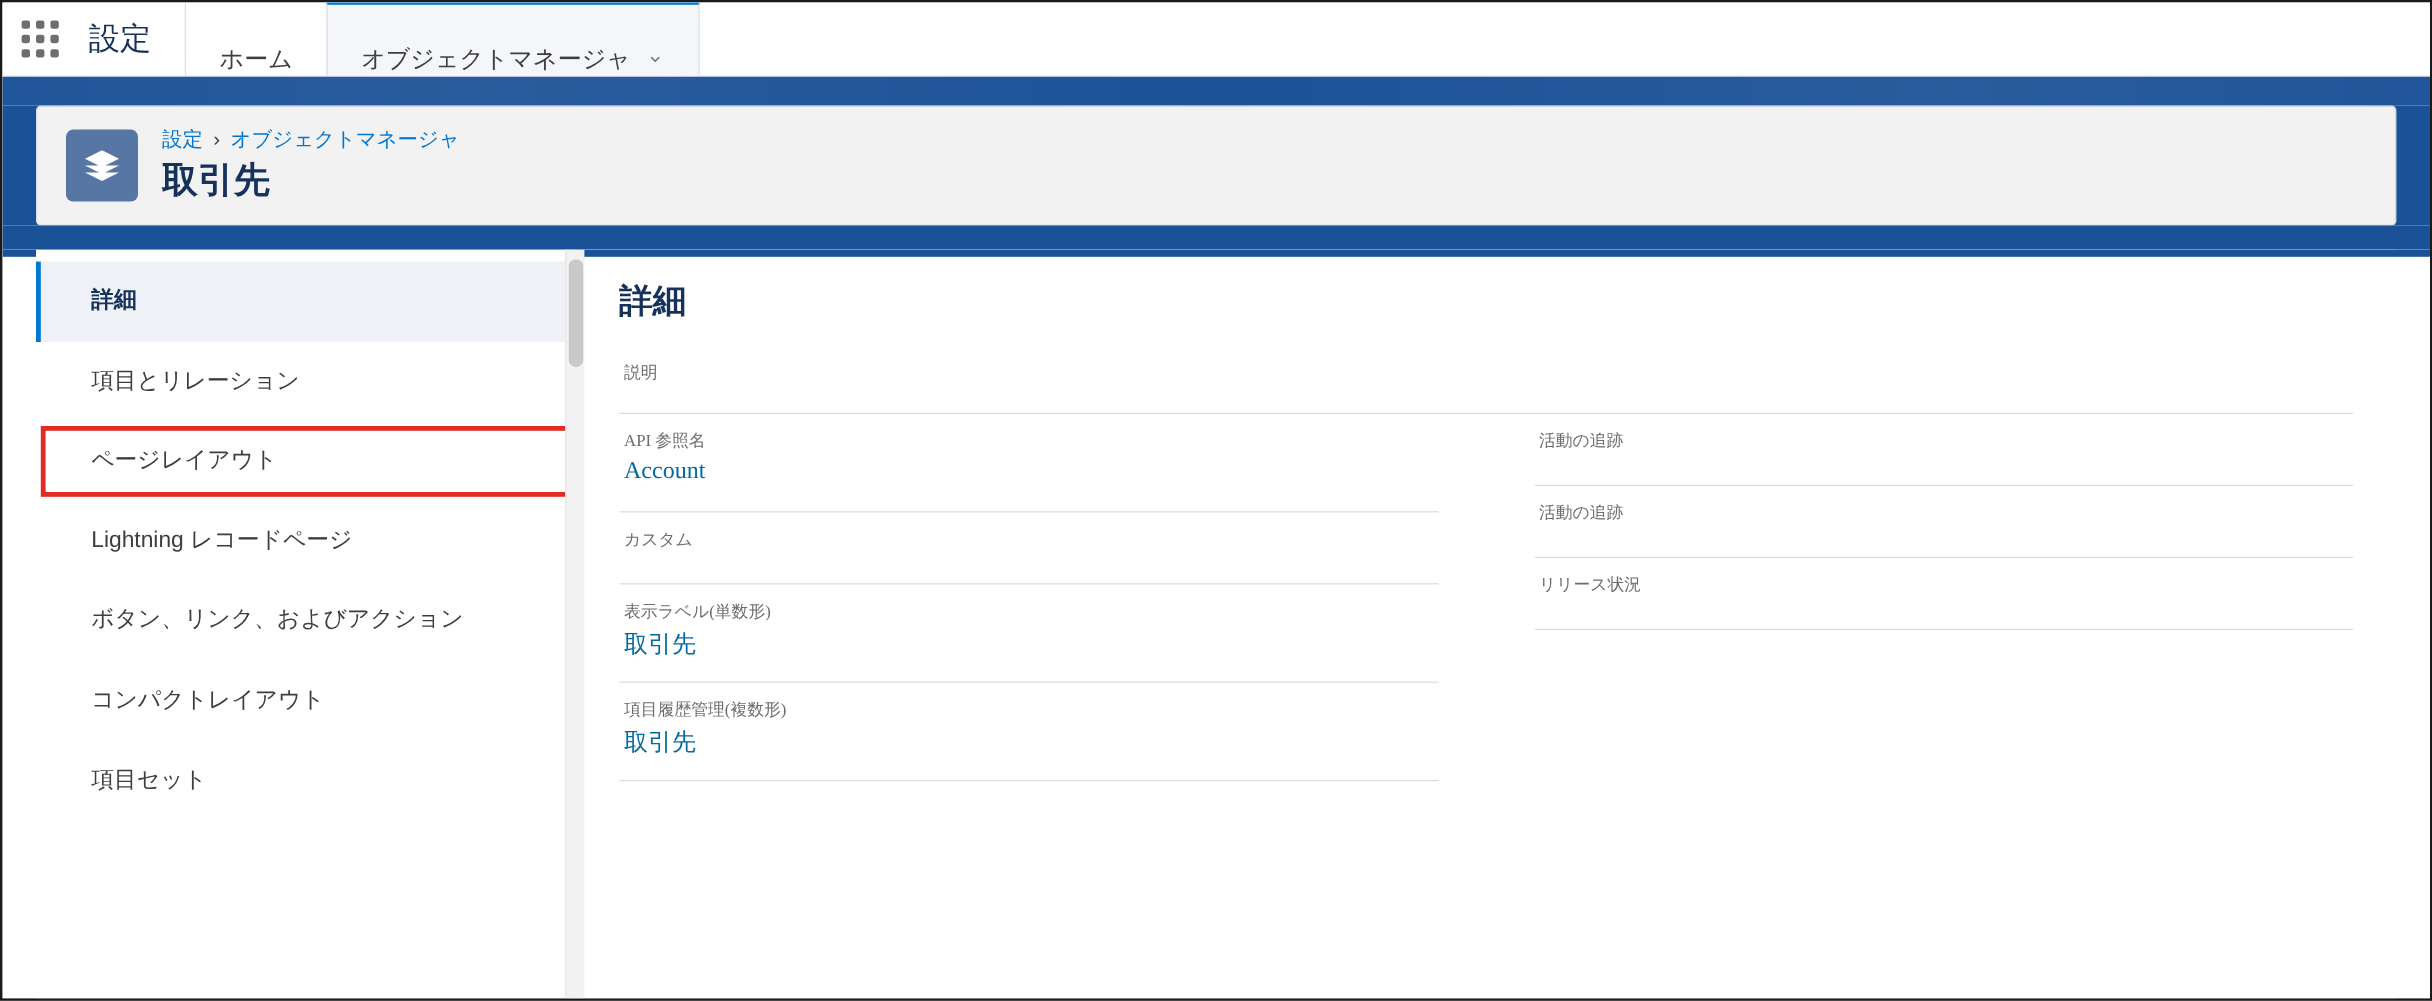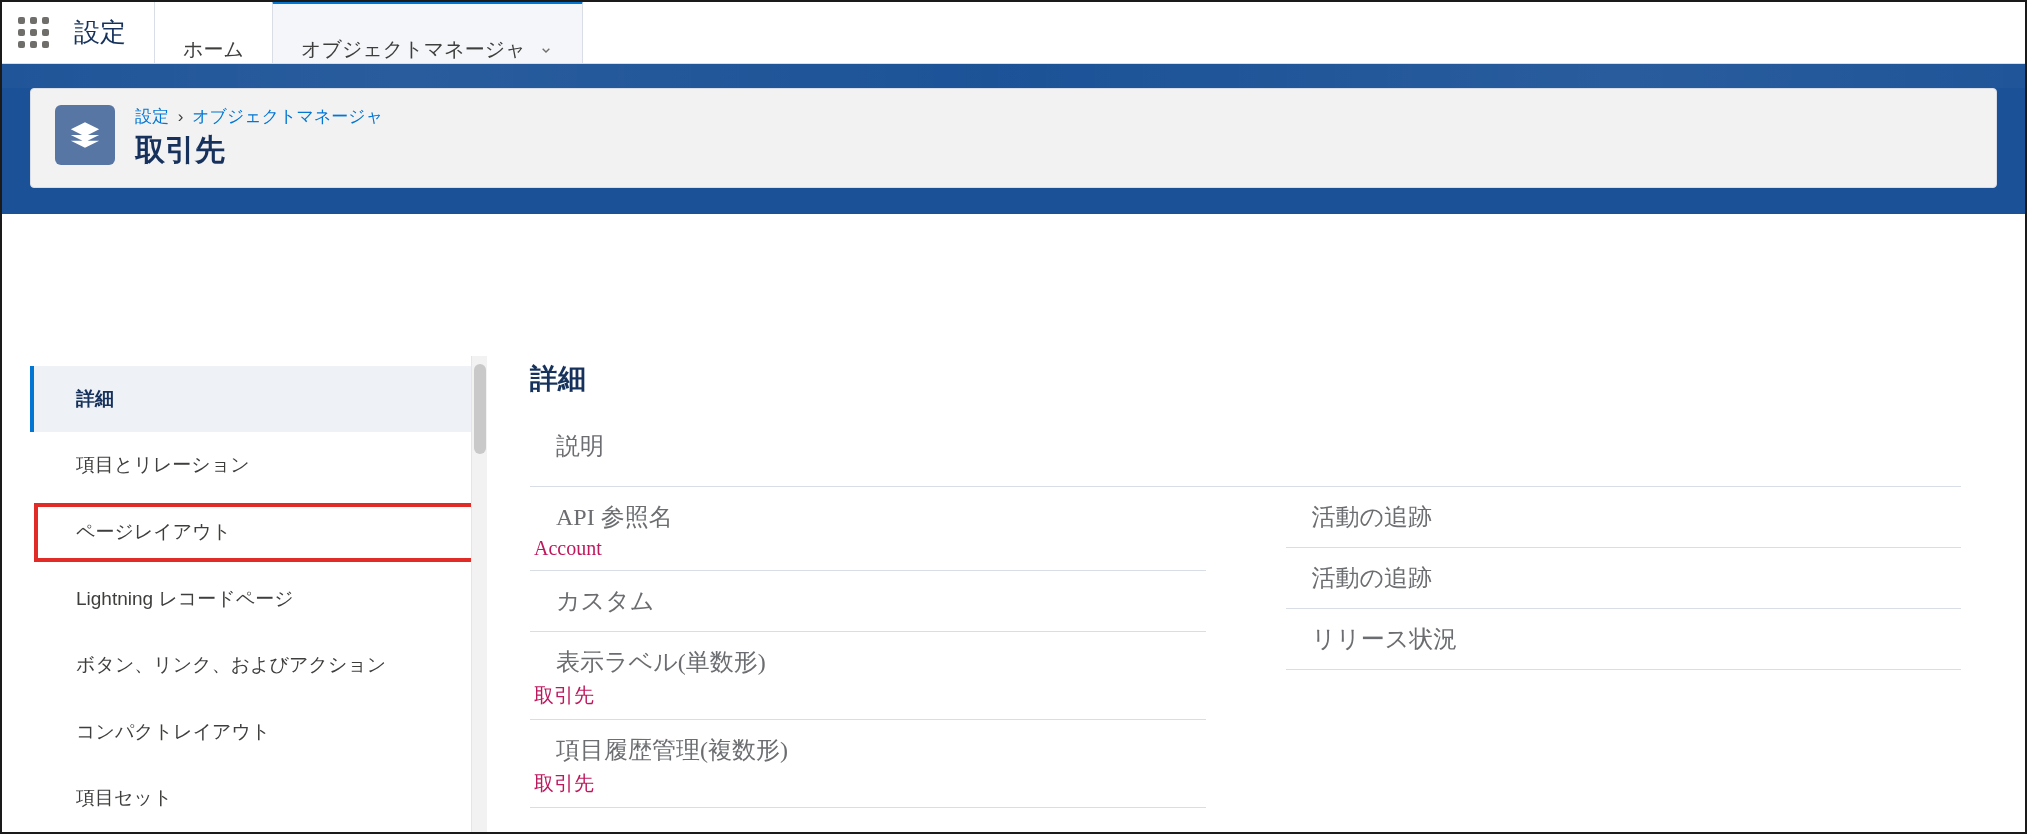--- a/index.html
+++ b/index.html
@@ -66,43 +66,42 @@
   
   .header-wrap {
     padding: 0 28px;
     background: linear-gradient(180deg, #1b5297 0%, #1b5297 50%, #1b5297 100%);
   }
   .header-card {
     background: #f3f2f2;
     border: 1px solid #d8dde6;
     border-radius: 4px;
     padding: 16px 24px;
-    display: flex; gap: 20px;
+    display: flex; align-items: center; gap: 20px;
     margin-top: 0;
   }
   .obj-icon {
     width: 60px; height: 60px; border-radius: 6px;
     background: #5876a3;
     display: flex; align-items: center; justify-content: center;
     flex-shrink: 0;
   }
   .obj-icon svg { width: 34px; height: 34px; fill: #fff; }
   .header-text { display: flex; flex-direction: column; gap: 2px; }
   .breadcrumb { font-size: 17px; color: #3e6fa7; }
   .breadcrumb a { color: #0176d3; text-decoration: none; cursor: pointer; }
   .breadcrumb .sep { color: #3e3e3c; margin: 0 4px; }
   .page-title { font-size: 30px; font-weight: 700; color: #16325c; }
   .header-bottom-blue { height: 20px; background: #1b5297; }
   
   .body-wrap {
     display: flex; flex: 1; overflow: hidden;
     padding: 0 28px 0 28px;
-    gap: 14px;
+    gap: 0;
     position: relative;
-    align-items: flex-end;
   }
   .body-wrap::before {
     content: ""; position: absolute; left: 0; right: 0; top: 0; height: 6px;
     background: #1b5297;
   }
   .sidebar {
     width: 450px; background: #fff;
     border-right: 1px solid #d8dde6;
     position: relative;
     padding-top: 10px;
@@ -146,22 +145,22 @@
     column-gap: 80px;
     font-family: Liberation Serif, serif;
   }
   .field-col { display: flex; flex-direction: column; }
   .detail-field {
     border-bottom: 1px solid #d8dde6;
     padding: 14px 4px 10px 4px;
     min-height: 60px;
   }
   .detail-field.tall { min-height: 82px; }
-  .fld-label { font-size: 24px; color: #6b6d70; margin-bottom: 4px; margin-left: 22px; }
-  .fld-value { font-size: 20px; color: #be185d; }
+  .fld-label { font-size: 14px; color: #6b6d70; margin-bottom: 4px; }
+  .fld-value { font-size: 20px; color: #0369a1; }
   .desc-field {
     grid-column: 1 / -1;
     border-bottom: 1px solid #d8dde6;
     padding: 0 4px 20px 4px;
   }
 </style>
 </head>
 <body>
 
 <div class="topnav">

